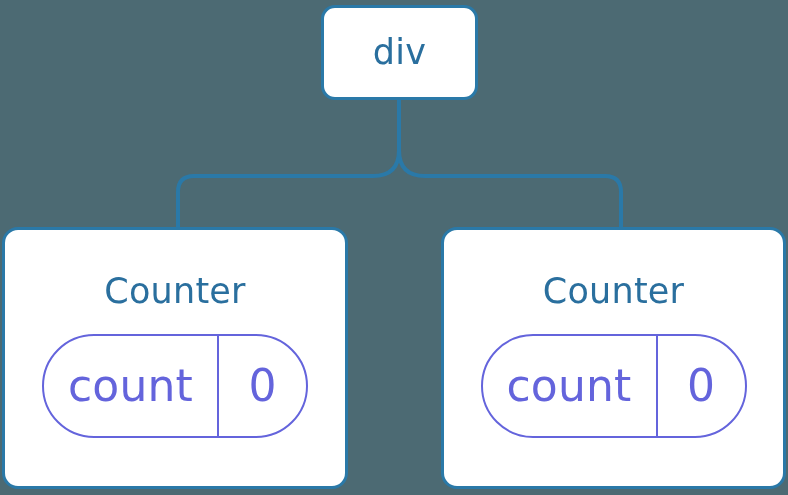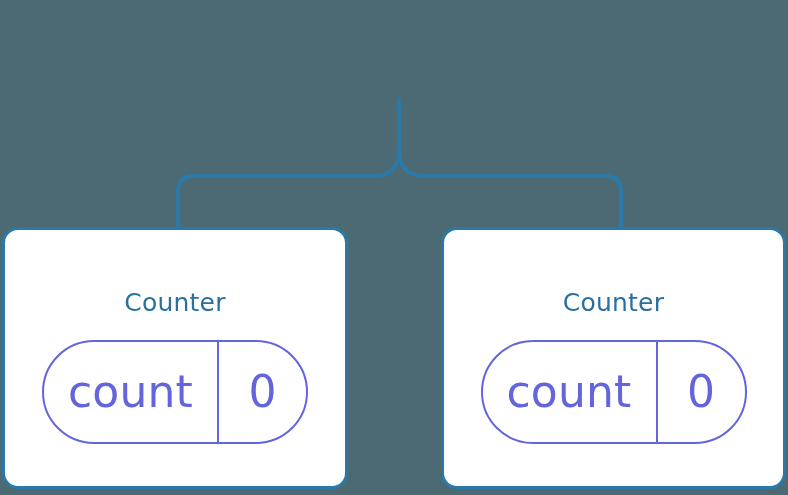--- a/index.html
+++ b/index.html
@@ -64,23 +64,23 @@
     top: 227px;
     height: 262px;
     border-radius: 16px;
     justify-content: flex-start;
   }
 
   .node-child.left  { left: 2px;   width: 346px; }
   .node-child.right { left: 441px; width: 345px; }
 
   .node-label-child {
-    margin-top: 60px;
+    margin-top: 44px;
     font-family: "DejaVu Sans", sans-serif;
-    font-size: 25px;
+    font-size: 35px;
     font-weight: 400;
     color: #2a6f9e;
     letter-spacing: 0.2px;
     line-height: 1;
   }
 
   
   .state-pill {
     position: relative;
     margin-top: 25px;
@@ -125,20 +125,23 @@
 <body>
 
 <div id="canvas">
 
   <svg id="connectors" viewBox="0 0 788 495" width="788" height="495" xmlns="http://www.w3.org/2000/svg">
 
     <path d="M 399 100 L 399 150 Q 399 176 373 176 L 194 176 Q 178 176 178 192 L 178 227" fill="none" stroke="#2a79a8" stroke-width="4" stroke-linecap="round" stroke-linejoin="round"></path>
     <path d="M 399 100 L 399 150 Q 399 176 425 176 L 605 176 Q 621 176 621 192 L 621 227" fill="none" stroke="#2a79a8" stroke-width="4" stroke-linecap="round" stroke-linejoin="round"></path>
   </svg>
 
+  <div class="node node-root">
+    <span class="node-label-root">div</span>
+  </div>
 
   <div class="node node-child left">
     <span class="node-label-child">Counter</span>
 
     <div class="state-pill">
       <div class="pill-key">
         <span class="pill-key-text">count</span>
       </div>
       <div class="pill-value">
         <span class="pill-value-text">0</span>

